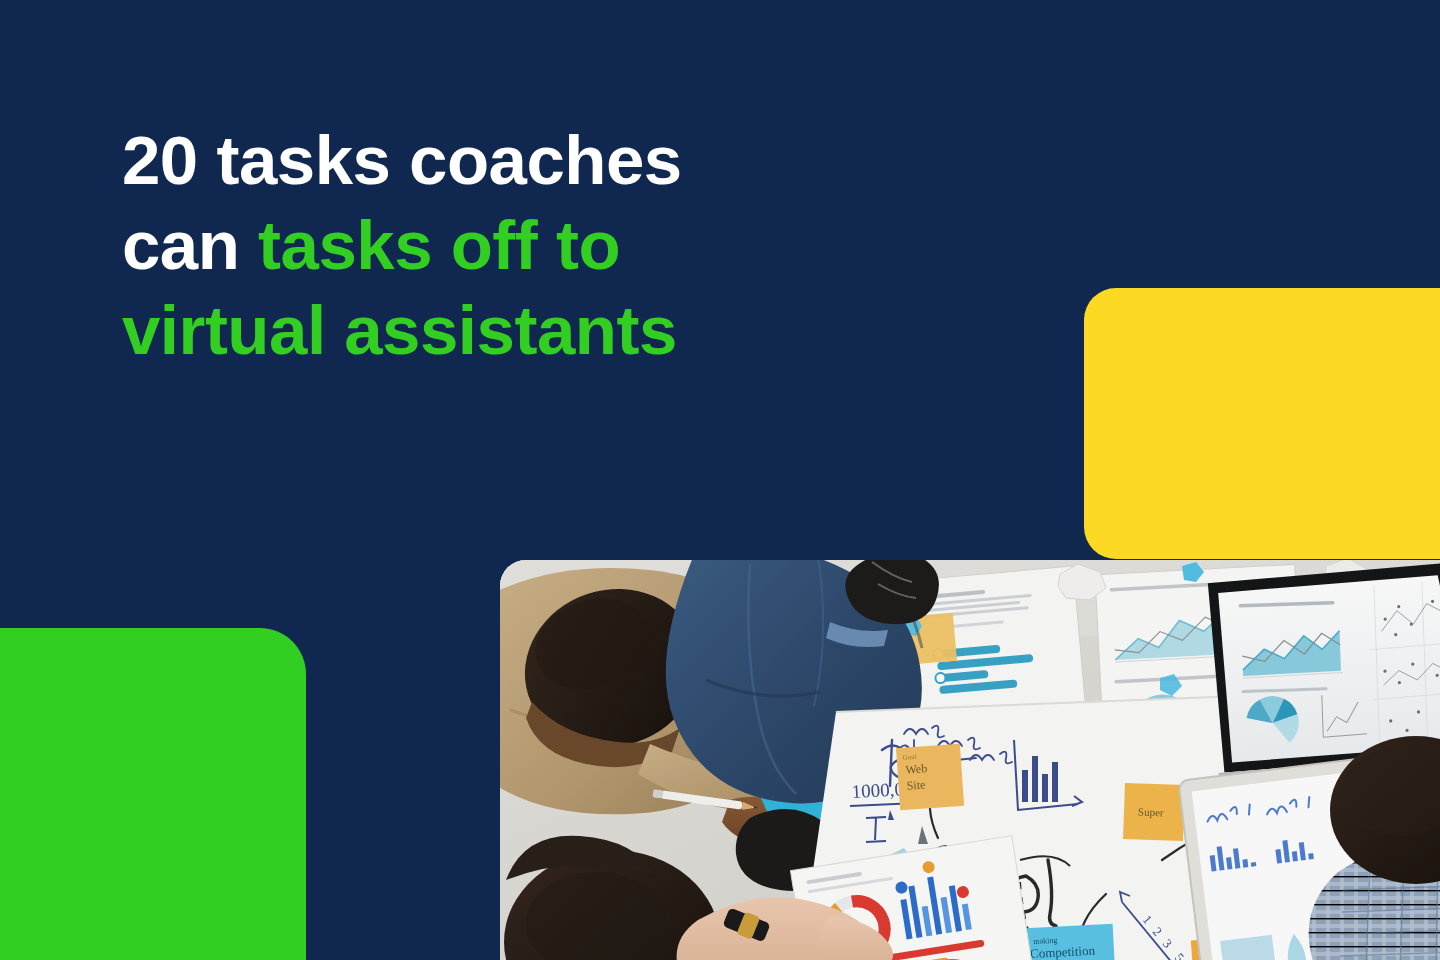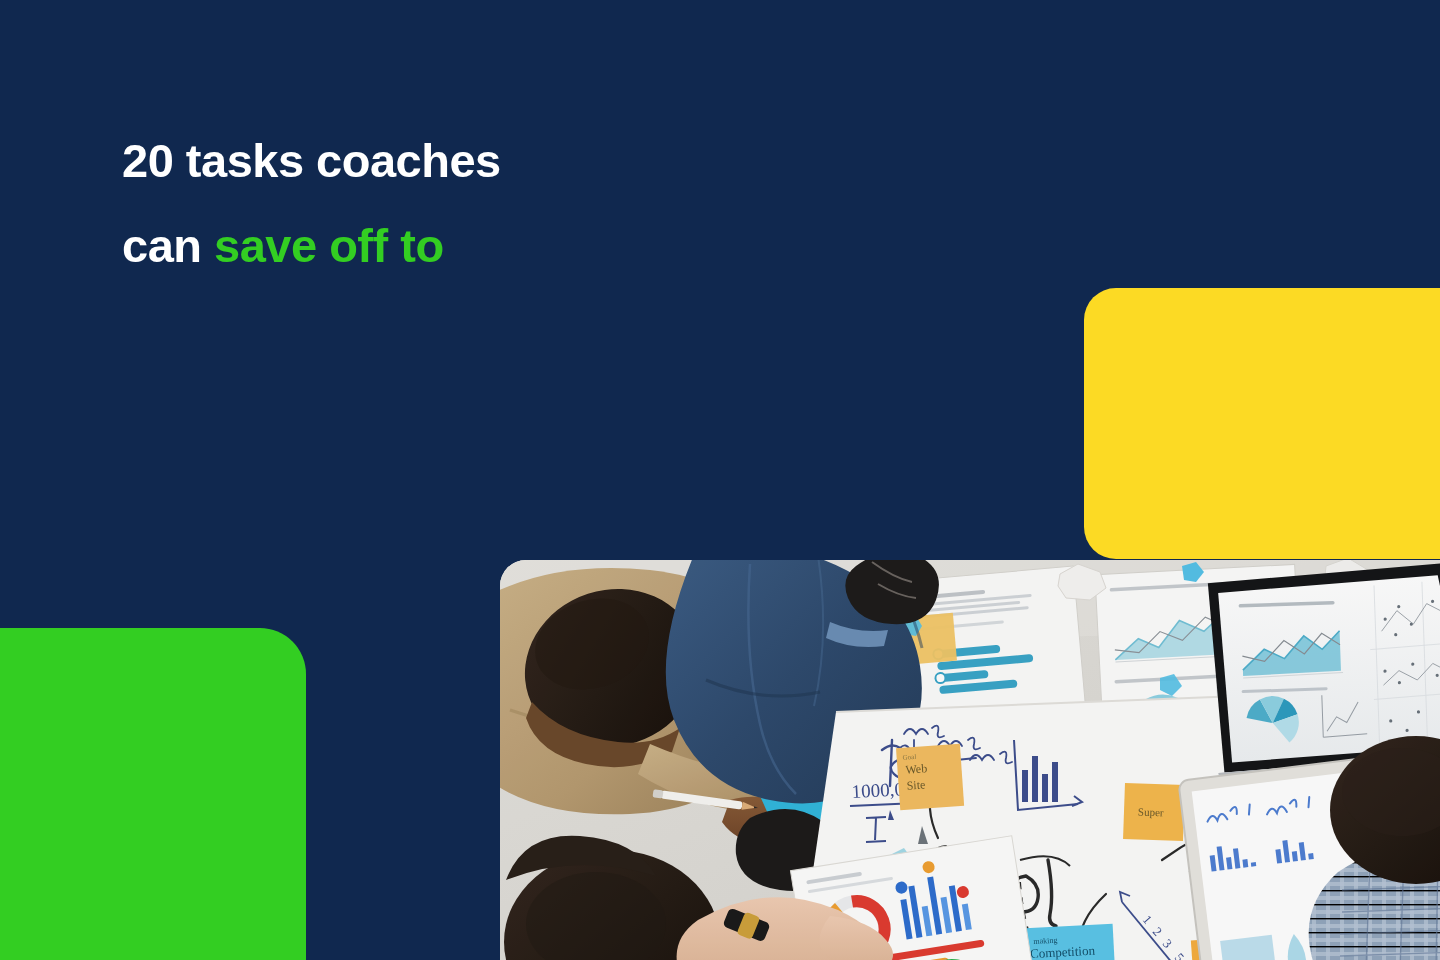--- a/index.html
+++ b/index.html
@@ -16,21 +16,21 @@
     width:1440px; height:960px;
     background:#10284F;
     overflow:hidden;
   }
 
   
   #headline {
     position:absolute;
     left:122px; top:118px;
     width:700px;
-    font-size:47px;
+    font-size:69px;
     font-weight:bold;
     line-height:85px;
     letter-spacing:-0.5px;
     color:#ffffff;
     z-index:40;
   }
   #headline .ln { display:block; white-space:nowrap; }
   #headline .green { color:#33CE22; }
 
   
@@ -567,17 +567,20 @@
 
   <div id="yellow-block"></div>
 
   <div id="green-block"></div>
 
   <h1 id="headline">
     <span class="ln">
       <span>20 tasks coaches</span>
     </span>
     <span class="ln">
-      <span>can </span><span class="green">save off to</span>
+      <span>can </span><span class="green">tasks off to</span>
+    </span>
+    <span class="ln green">
+      <span>virtual assistants</span>
     </span>
   </h1>
 
 </div>
 
 </body></html>

